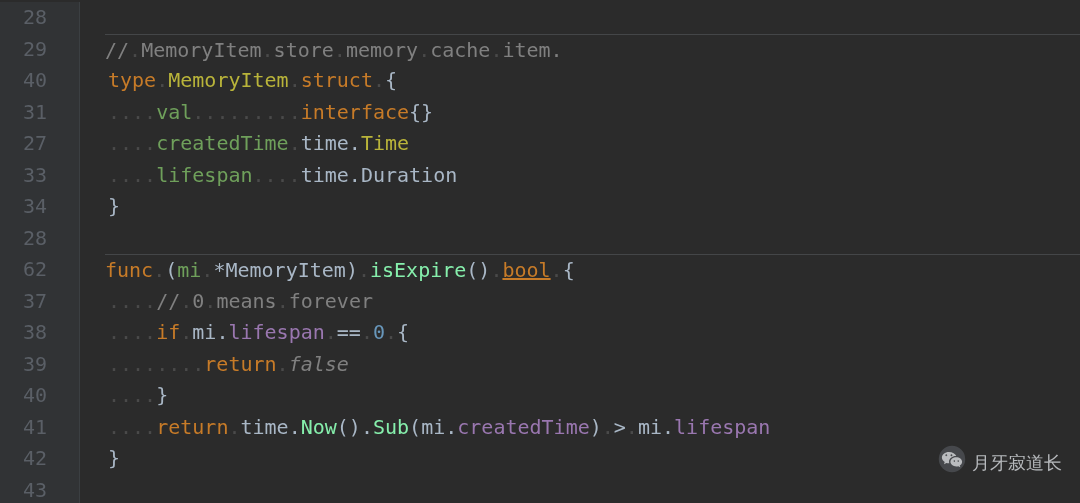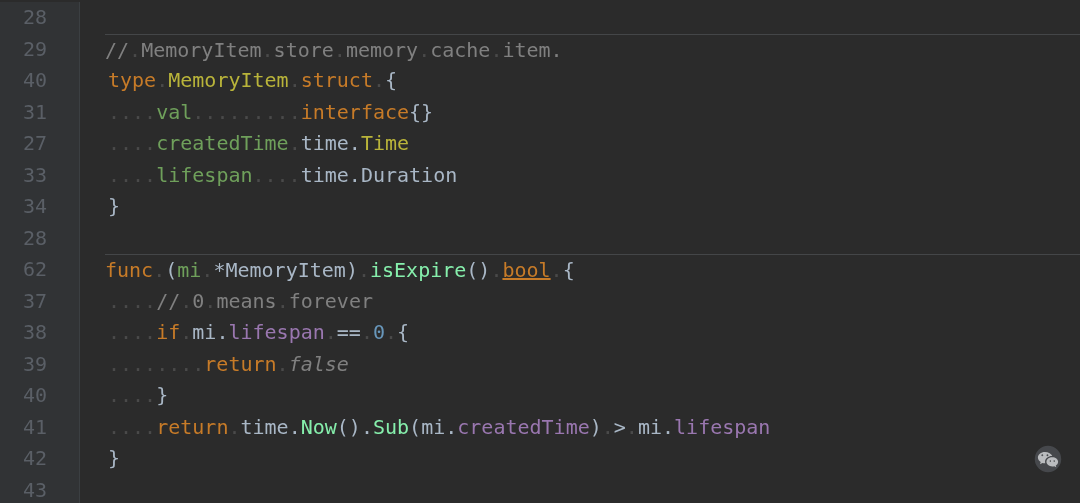--- a/index.html
+++ b/index.html
@@ -98,13 +98,14 @@
 </div>
 
 <div class="watermark">
   <span>
     <svg viewBox="0 0 36 36">
         <circle cx="18" cy="18" r="17" fill="#4b4e52"></circle>
         <path fill="#d4d6d9" d="M14 9c-5 0-9 3.2-9 7.2 0 2.3 1.4 4.4 3.6 5.7l-.9 2.8 3.2-1.7c1 .3 2 .4 3.1.4h.5c-.2-.6-.3-1.2-.3-1.9 0-4 4-7.3 8.8-7.3h.5C22.4 11.3 18.6 9 14 9zm-3.3 5.4c-.7 0-1.2-.5-1.2-1.2s.5-1.2 1.2-1.2 1.2.5 1.2 1.2-.5 1.2-1.2 1.2zm6.6 0c-.7 0-1.2-.5-1.2-1.2s.5-1.2 1.2-1.2 1.2.5 1.2 1.2-.5 1.2-1.2 1.2z"></path>
         <path fill="#d4d6d9" d="M31 21.6c0-3.3-3.4-6-7.5-6s-7.5 2.7-7.5 6 3.4 6 7.5 6c.9 0 1.7-.1 2.6-.3l2.6 1.4-.7-2.3c1.9-1.1 3-2.8 3-4.8zm-10 .1c-.5 0-1-.4-1-1s.4-1 1-1 1 .4 1 1-.4 1-1 1zm5 0c-.5 0-1-.4-1-1s.4-1 1-1 1 .4 1 1-.4 1-1 1z"></path>
       </svg>
   </span>
+  <span>月牙寂道长</span>
 </div>
 
 </body></html>

